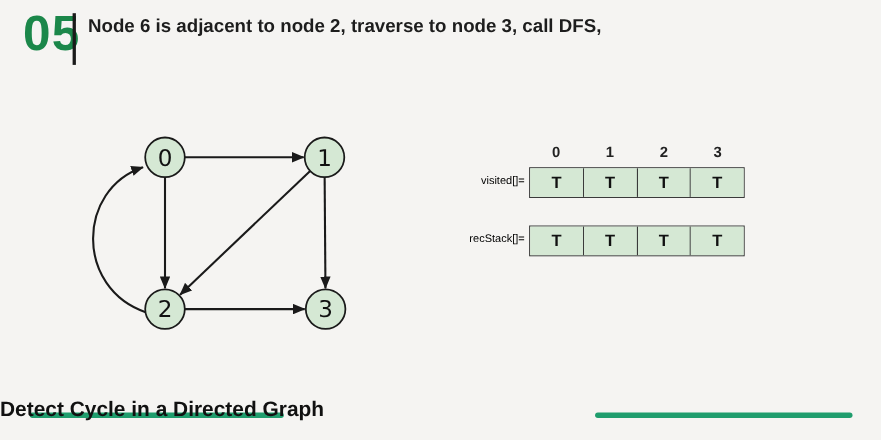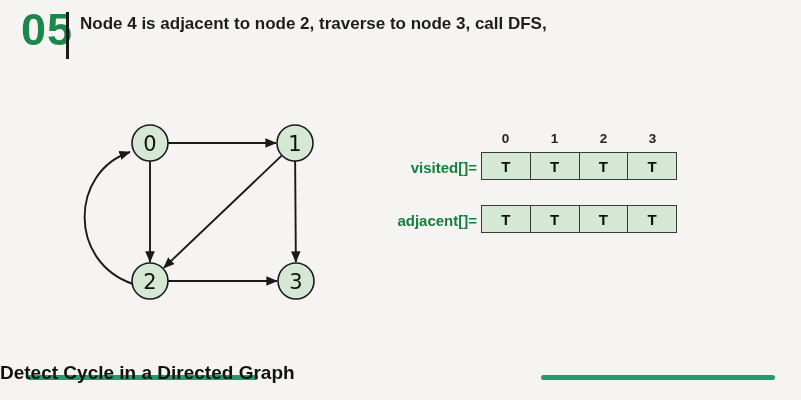--- a/index.html
+++ b/index.html
@@ -34,21 +34,21 @@
   .node { stroke: #1a1a1a; stroke-width: 1.6; }
   .node-label {
     font-family: "DejaVu Sans", sans-serif;
     font-size: 21px; fill: #111;
     text-anchor: middle;
   }
 
   
   .array-label {
     position: absolute; width: 107px; left: 370px;
-    text-align: right; font-size: 15px; font-weight: 700; color: #15803d;
+    text-align: right; font-size: 10px; font-weight: 400; color: #000000;
   }
   .array-index-row {
     position: absolute; left: 481px; top: 131px;
     display: flex; width: 196px;
   }
   .idx {
     width: 49px; text-align: center;
     font-size: 13.5px; font-weight: 600; color: #222;
   }
   .array-row {
@@ -78,21 +78,21 @@
   .footer-line.right { left: 541px; width: 234px; }
 </style>
 </head>
 <body>
 
 <div class="canvas">
 
   <div class="step-number">05</div>
   <div class="header-divider"></div>
   <div class="header-text">
-    <div>Node 4 is adjacent to node 2, traverse to node 3, call DFS,</div>
+    <div>Node 6 is adjacent to node 2, traverse to node 3, call DFS,</div>
   </div>
 
   <svg class="graph-svg" viewBox="0 0 801 400" xmlns="http://www.w3.org/2000/svg">
     <defs>
       <marker id="arrow" markerWidth="6" markerHeight="5" refX="5.6" refY="2.5" orient="auto" markerUnits="strokeWidth">
         <path d="M0,0 L6,2.5 L0,5 Z" fill="#1a1a1a"></path>
       </marker>
     </defs>
     <g id="edge-layer">
         <path d="M 168 143 L 276 143" class="edge" marker-end="url(#arrow)"></path>
@@ -122,21 +122,21 @@
     </div>
 
   <div class="array-label" style="top: 159px;">visited[]=</div>
   <div class="array-row" style="top: 152px;">
       <div class="cell" style="background: rgb(213, 232, 212);">T</div>
       <div class="cell" style="background: rgb(213, 232, 212);">T</div>
       <div class="cell" style="background: rgb(213, 232, 212);">T</div>
       <div class="cell" style="background: rgb(213, 232, 212);">T</div>
     </div>
 
-  <div class="array-label" style="top: 212px;">adjacent[]=</div>
+  <div class="array-label" style="top: 212px;">recStack[]=</div>
   <div class="array-row" style="top: 205px;">
       <div class="cell" style="background: rgb(213, 232, 212);">T</div>
       <div class="cell" style="background: rgb(213, 232, 212);">T</div>
       <div class="cell" style="background: rgb(213, 232, 212);">T</div>
       <div class="cell" style="background: rgb(213, 232, 212);">T</div>
     </div>
 
   <div class="footer-line left"></div>
   <div class="footer-title">Detect Cycle in a Directed Graph</div>
   <div class="footer-line right"></div>

